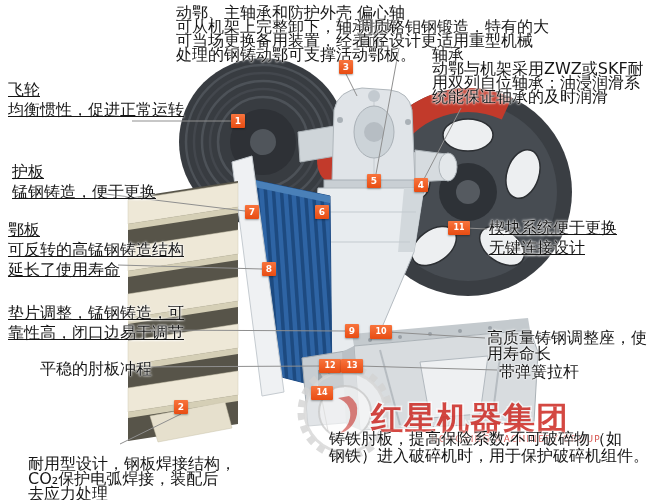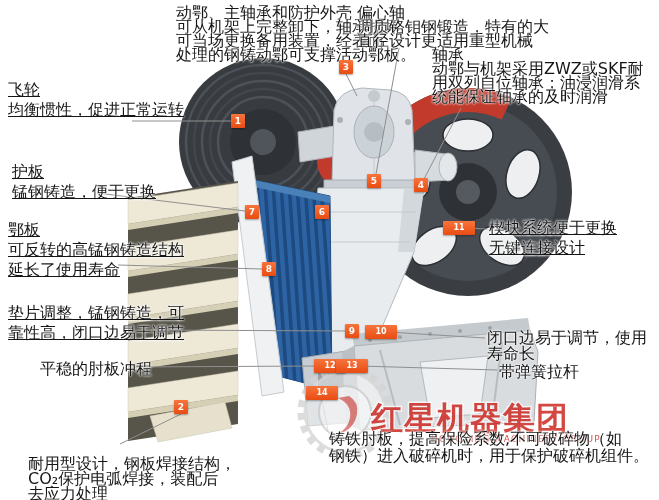--- a/index.html
+++ b/index.html
@@ -15,21 +15,21 @@
   .loose { line-height:20px;text-decoration:underline; }
   .mid   { line-height:15px; }
   .lh17  { line-height:17px; }
   .frame-title { line-height:15px; padding-left:72px; }
   .marker {
     position:absolute; width:14px; height:14px; transform:translate(-50%,-50%);
     background:linear-gradient(180deg,#f8743d,#e84c12);
     color:#fff; font-size:9px; font-weight:bold; line-height:14px; text-align:center;
     border-radius:1px; box-shadow:0 1px 2px rgba(0,0,0,.35);
   }
-  .marker.two { width:32px; font-size:8px; }
+  .marker.two { width:22px; font-size:8px; }
   svg text { font-family:"DejaVu Sans","Liberation Sans",sans-serif; }
 </style>
 </head>
 <body>
 
 <div class="stage">
 
   <svg class="art" viewBox="0 0 659 500">
     <defs>
       <clipPath id="jawclip">
@@ -188,21 +188,21 @@
   <div class="ann loose" style="left:8px;top:303px">垫片调整，锰钢铸造，可
 靠性高，闭口边易于调节</div>
   <div class="ann" style="left:40px;top:361px">平稳的肘板冲程</div>
   <div class="ann" style="left:28px;top:440px">
     <div class="mid">耐用型设计，钢板焊接结构，
 CO₂保护电弧焊接，装配后
 去应力处理</div>
   </div>
   <div class="ann loose" style="left:489px;top:218px">楔块系统便于更换
 无键连接设计</div>
-  <div class="ann" style="left:487px;top:330px">闭口边易于调节，使用寿命长</div>
+  <div class="ann" style="left:487px;top:330px">高质量铸钢调整座，使用寿命长</div>
   <div class="ann" style="left:499px;top:364px">带弹簧拉杆</div>
   <div class="ann lh17" style="left:329px;top:430px">铸铁肘板，提高保险系数,不可破碎物（如
 钢铁）进入破碎机时，用于保护破碎机组件。</div>
 
   <div class="marker" style="left:238px;top:121px">1</div>
   <div class="marker" style="left:181px;top:407px">2</div>
   <div class="marker" style="left:346px;top:67px">3</div>
   <div class="marker" style="left:421px;top:185px">4</div>
   <div class="marker" style="left:374px;top:181px">5</div>
   <div class="marker" style="left:322px;top:212px">6</div>

